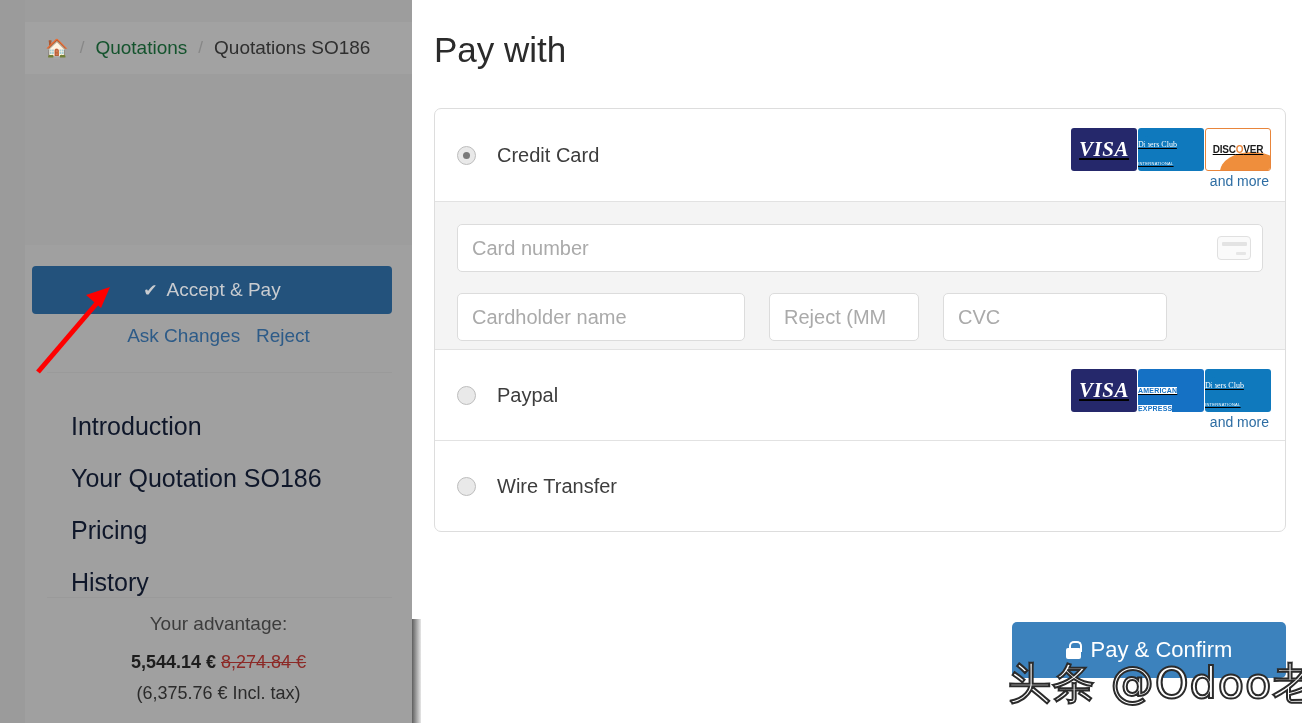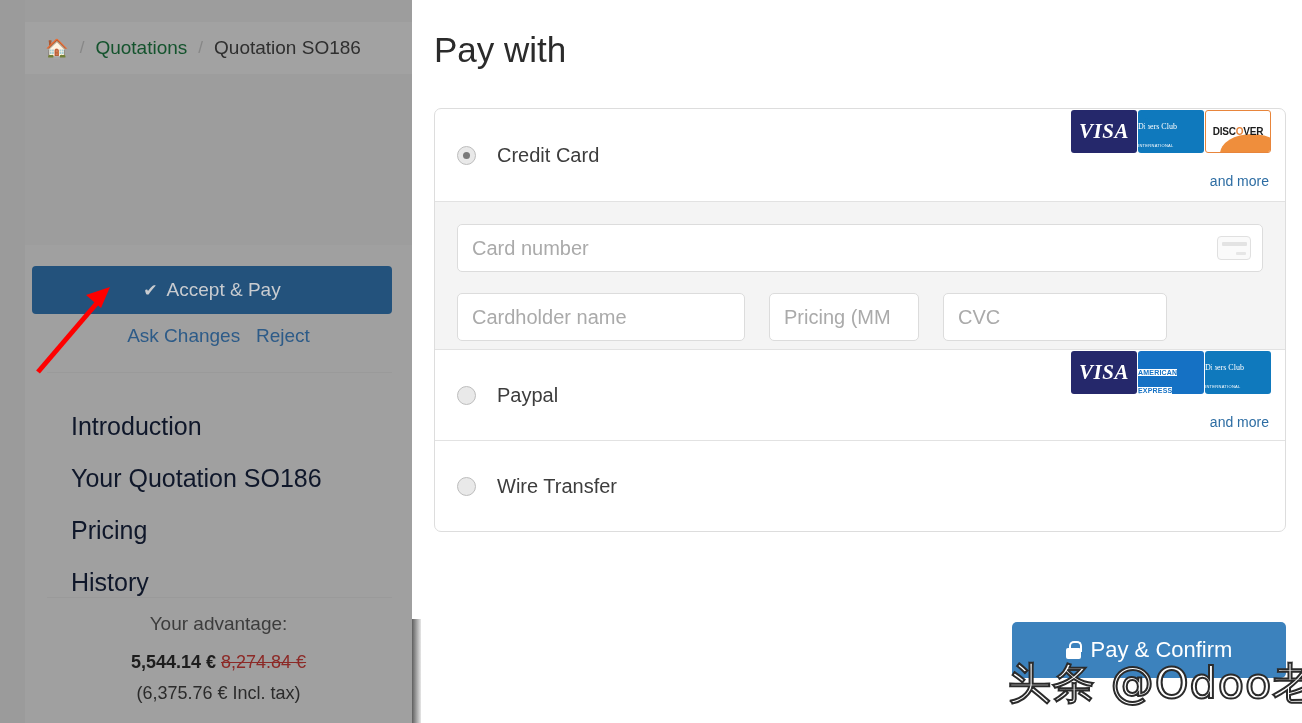--- a/index.html
+++ b/index.html
@@ -98,21 +98,21 @@
   .method-row.cc { height: 92px; }
   .radio {
     width: 19px; height: 19px; border-radius: 50%;
     border: 1px solid #bdbdbd; background: #e9e9e9;
     display: flex; align-items: center; justify-content: center;
     flex: 0 0 auto;
   }
   .radio .dot { width: 7px; height: 7px; border-radius: 50%; background: #7a7a7a; }
   .method-label { margin-left: 21px; font-size: 20px; color: #3d3d3d; }
 
-  .brands { position: absolute; right: 14px; top: 1px; display: flex; gap: 1px; }
+  .brands { position: absolute; right: 14px; top: 19px; display: flex; gap: 1px; text-decoration: underline; }
   .brand {
     width: 66px; height: 43px; border-radius: 3px;
     display: flex; align-items: center; justify-content: center;
     overflow: hidden; position: relative;
   }
   .brand-visa { background: #25286b; }
   .brand-visa .vtext {
     color: #ffffff; font-family: "Liberation Serif", serif;
     font-weight: bold; font-style: italic; font-size: 21px; letter-spacing: 0.5px;
   }
@@ -216,21 +216,21 @@
 <div id="root">
 
   <div class="page-bg">
     <div class="page-inner"></div>
 
     <div class="breadcrumb-bar">
       <span class="bc-home">🏠</span>
       <span class="bc-sep">/</span>
       <span class="bc-link">Quotations</span>
       <span class="bc-sep">/</span>
-      <span class="bc-current">Quotation SO186</span>
+      <span class="bc-current">Quotations SO186</span>
     </div>
 
     <div class="side-panel">
       <div class="accept-pay-btn">
         <span class="chk">✔</span>
         <span>Accept &amp; Pay</span>
       </div>
       <div class="ask-row">
         <a href="#">Ask Changes</a>
         <span>&nbsp;</span>
@@ -291,21 +291,21 @@
       <div class="cc-form">
         <div class="field">
           <span class="ph">Card number</span>
           <span class="card-glyph"></span>
         </div>
         <div class="row-2">
           <div class="field f-name">
             <span class="ph">Cardholder name</span>
           </div>
           <div class="field f-exp">
-            <span class="ph">Pricing (MM</span>
+            <span class="ph">Reject (MM</span>
           </div>
           <div class="field f-cvc">
             <span class="ph">CVC</span>
           </div>
         </div>
       </div>
 
       <div class="method-row">
         <span class="radio"></span>
         <span class="method-label">Paypal</span>

